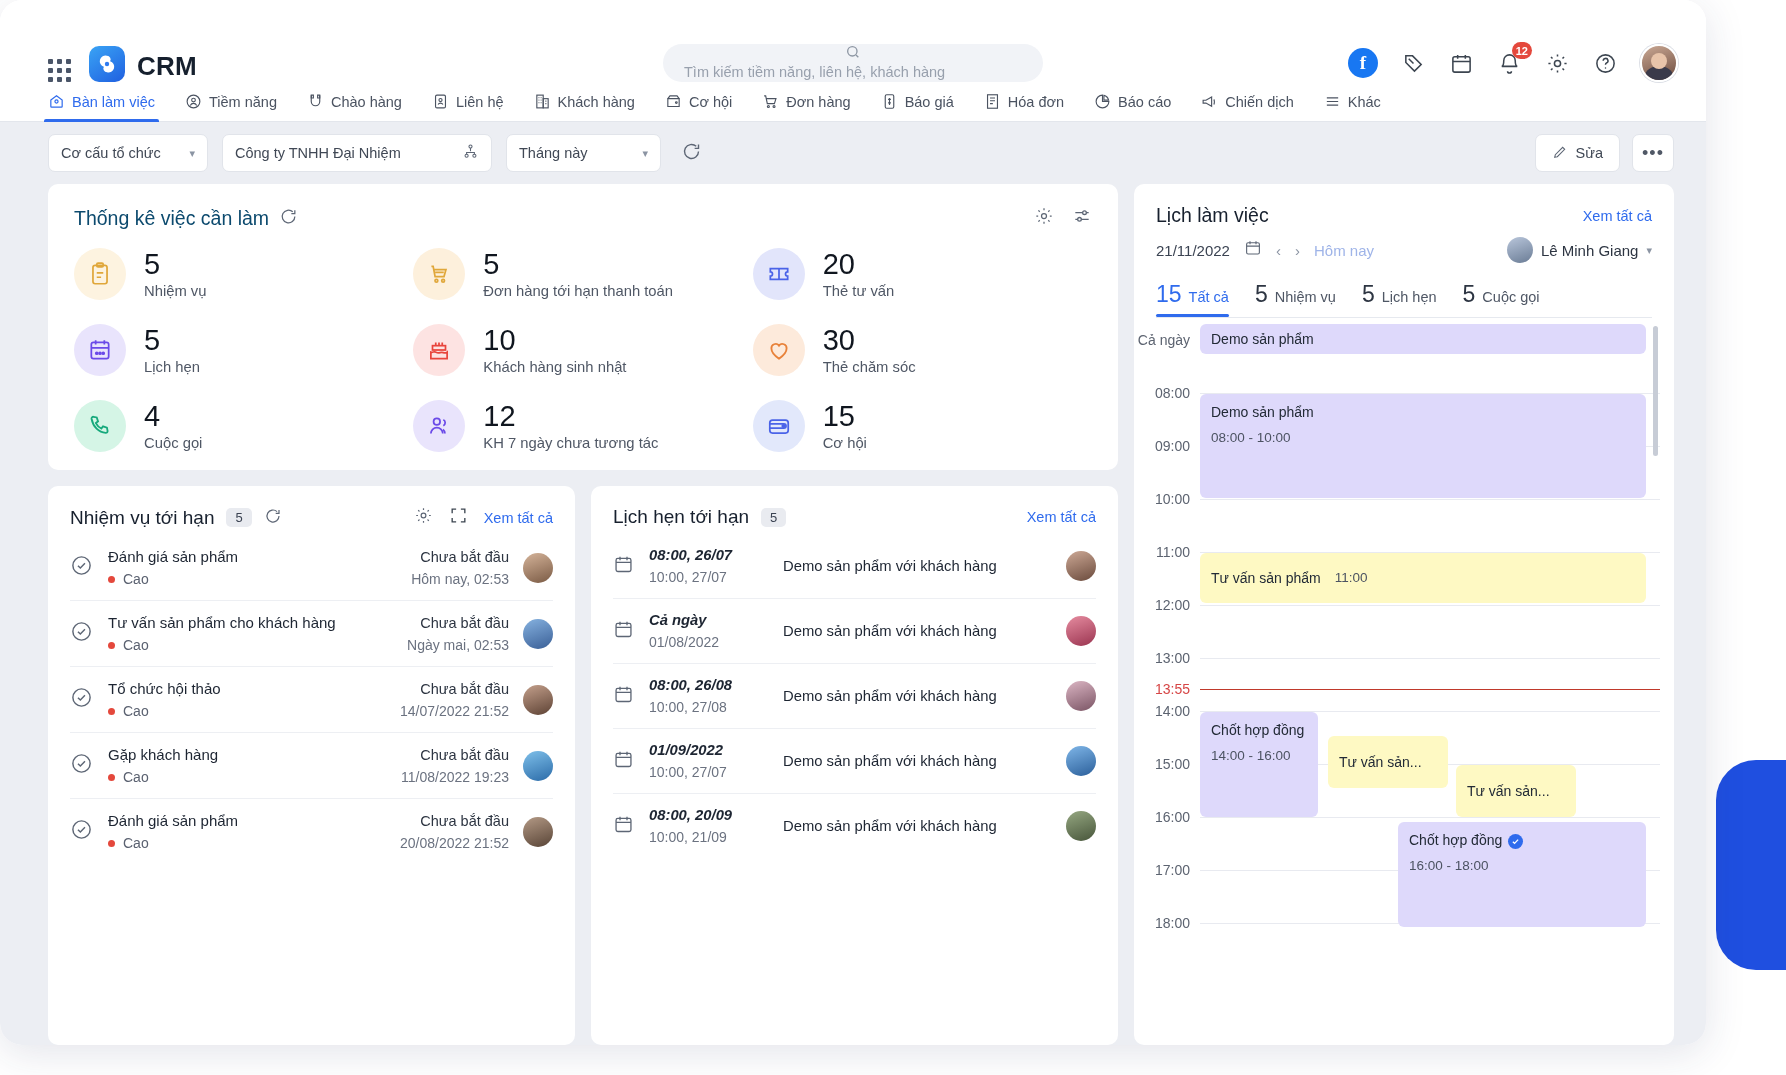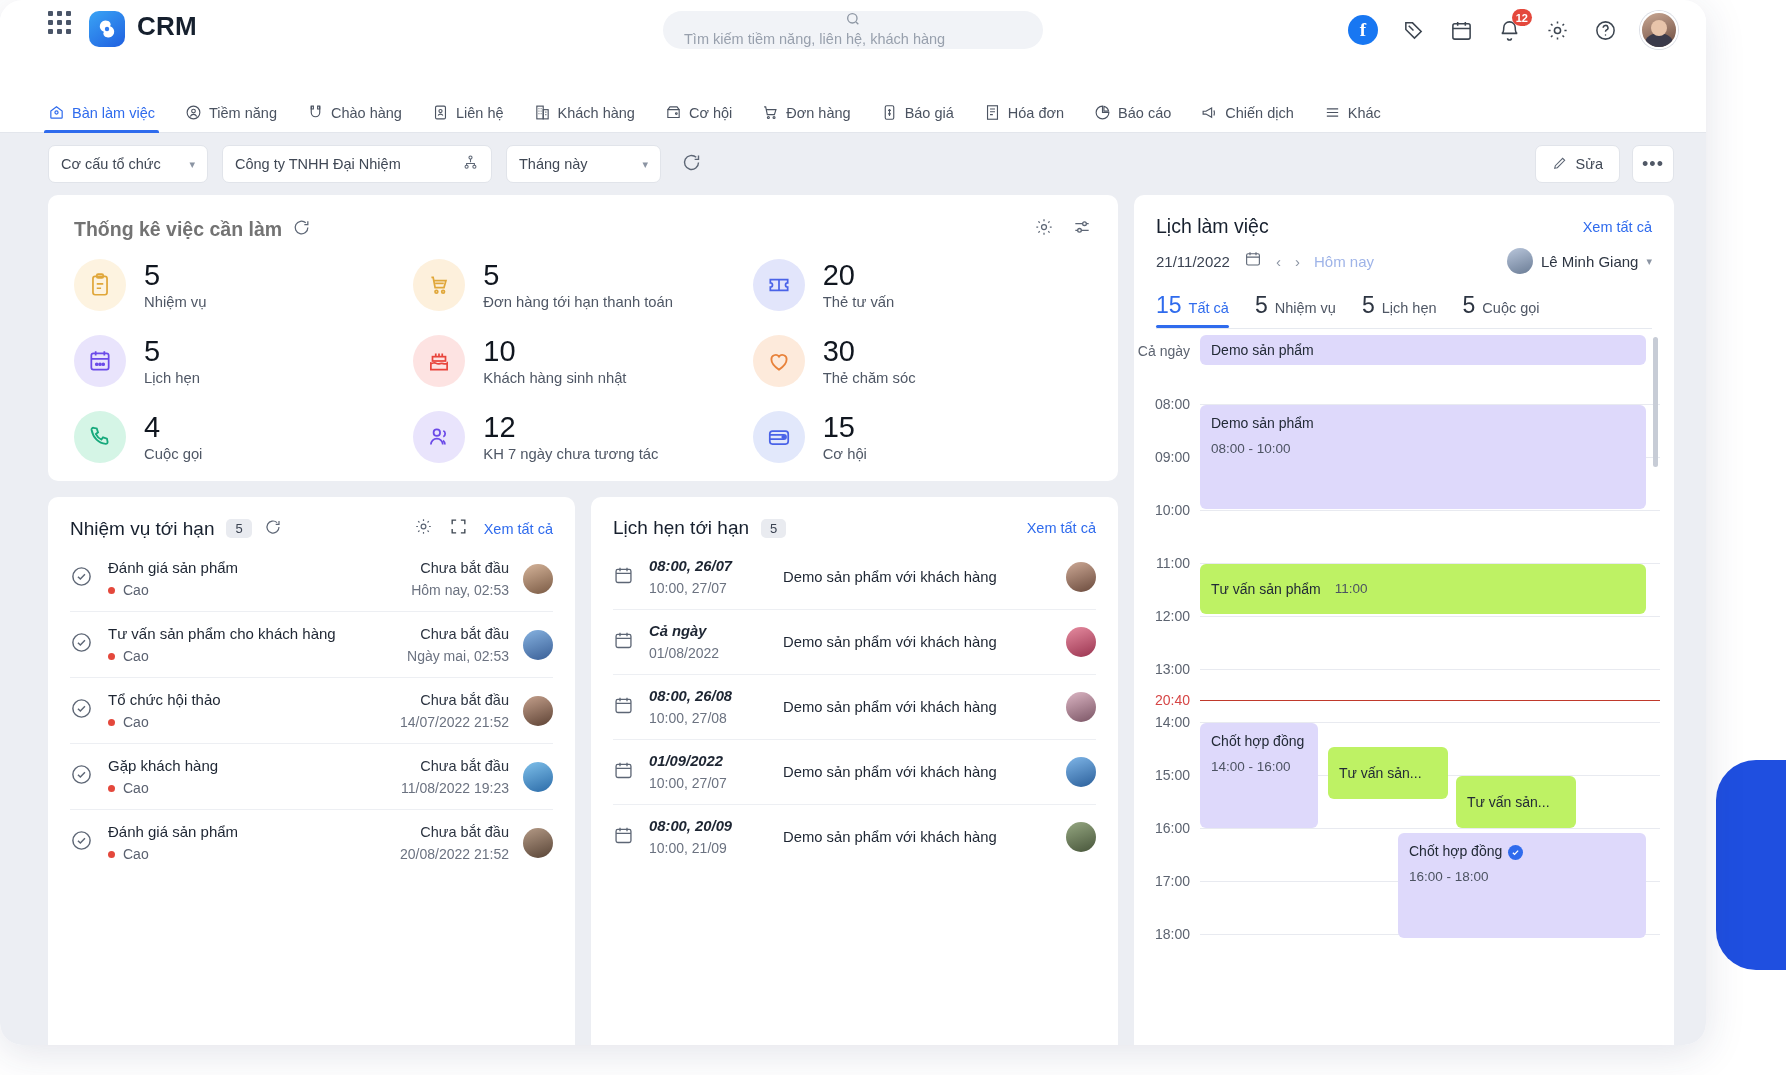--- a/index.html
+++ b/index.html
@@ -31,25 +31,24 @@
     border-radius: 22px;
     overflow: hidden;
     box-shadow: 0 8px 40px rgba(40,50,90,0.13);
     z-index: 2;
   }
 
   
   .header {
     height: 82px;
     display: flex;
-    align-items: flex-start;
+    align-items: flex-end;
     padding: 0 28px 0 48px;
     background: #fff;
     position: relative;
-    margin-top: 11px;
   }
   .grid-icon {
     display: grid;
     grid-template-columns: repeat(3, 5px);
     grid-template-rows: repeat(3, 5px);
     gap: 4px;
     margin-right: 18px;
     cursor: pointer;
   }
   .grid-icon i { background: #4a5568; border-radius: 1px; display:block; width:5px; height:5px; }
@@ -188,21 +187,21 @@
   }
   .col-left { width: 1070px; display:flex; flex-direction:column; gap:16px; }
   .col-right { flex: 1; }
   .card {
     background:#fff; border-radius: 10px;
   }
 
   
   .stats-card { padding: 22px 26px 18px 26px; }
   .card-head { display:flex; align-items:center; }
-  .card-title { font-size: 19.5px; color:#737373; font-weight: bold; }
+  .card-title { font-size: 19.5px; color:#0c4a6e; font-weight: normal; }
   .card-head .tools { margin-left:auto; display:flex; gap:18px; align-items:center; }
   .stats-grid {
     display:grid; grid-template-columns: repeat(3, 1fr);
     row-gap: 24px; margin-top: 18px;
   }
   .stat {
     display:flex; align-items:center; gap: 18px;
   }
   .stat-ico {
     width: 52px; height: 52px; border-radius: 50%;
@@ -275,21 +274,21 @@
   .hour-lbl.now { color:#d64545; }
   .hline { position:absolute; left:0; right:0; height:1px; background:#e8eaf0; }
   .nowline { position:absolute; left:0; right:0; height:1px; background:#c0392b; }
   .ev {
     position:absolute; border-radius:6px; padding:9px 11px; overflow:hidden;
     font-size:14px; line-height:1.3;
   }
   .ev .et { color:#222a36; }
   .ev .eh { color:#4c5362; font-size:13.5px; margin-top:8px; }
   .ev.purple { background:#ded9fb; }
-  .ev.green { background:#bef264; }
+  .ev.green { background:#fef9c3; }
   .ev.yellow { background:#fdeecb; }
   .scroll-th {
     position:absolute; right:2px; top:8px; width:5px; height:130px;
     background:#c7ccd6; border-radius:3px;
   }
   .chk-badge { width:15px;height:15px;border-radius:50%;background:#2f6bed;display:inline-flex;align-items:center;justify-content:center;vertical-align:middle;margin-left:6px; }
   .chk-badge.amber { background:#e8a23a; }
 </style>
 </head>
 <body>
@@ -929,21 +928,21 @@
 
           <div class="cal-body">
             <div class="cal-gutter">
               <div class="hour-lbl" style="top:22px">Cả ngày</div>
               <div class="hour-lbl" style="top:75px">08:00</div>
               <div class="hour-lbl" style="top:128px">09:00</div>
               <div class="hour-lbl" style="top:181px">10:00</div>
               <div class="hour-lbl" style="top:234px">11:00</div>
               <div class="hour-lbl" style="top:287px">12:00</div>
               <div class="hour-lbl" style="top:340px">13:00</div>
-              <div class="hour-lbl now" style="top:371px">20:40</div>
+              <div class="hour-lbl now" style="top:371px">13:55</div>
               <div class="hour-lbl" style="top:393px">14:00</div>
               <div class="hour-lbl" style="top:446px">15:00</div>
               <div class="hour-lbl" style="top:499px">16:00</div>
               <div class="hour-lbl" style="top:552px">17:00</div>
               <div class="hour-lbl" style="top:605px">18:00</div>
             </div>
 
             <div class="cal-grid">
               <div class="hline" style="top:75px"></div>
               <div class="hline" style="top:128px"></div>

